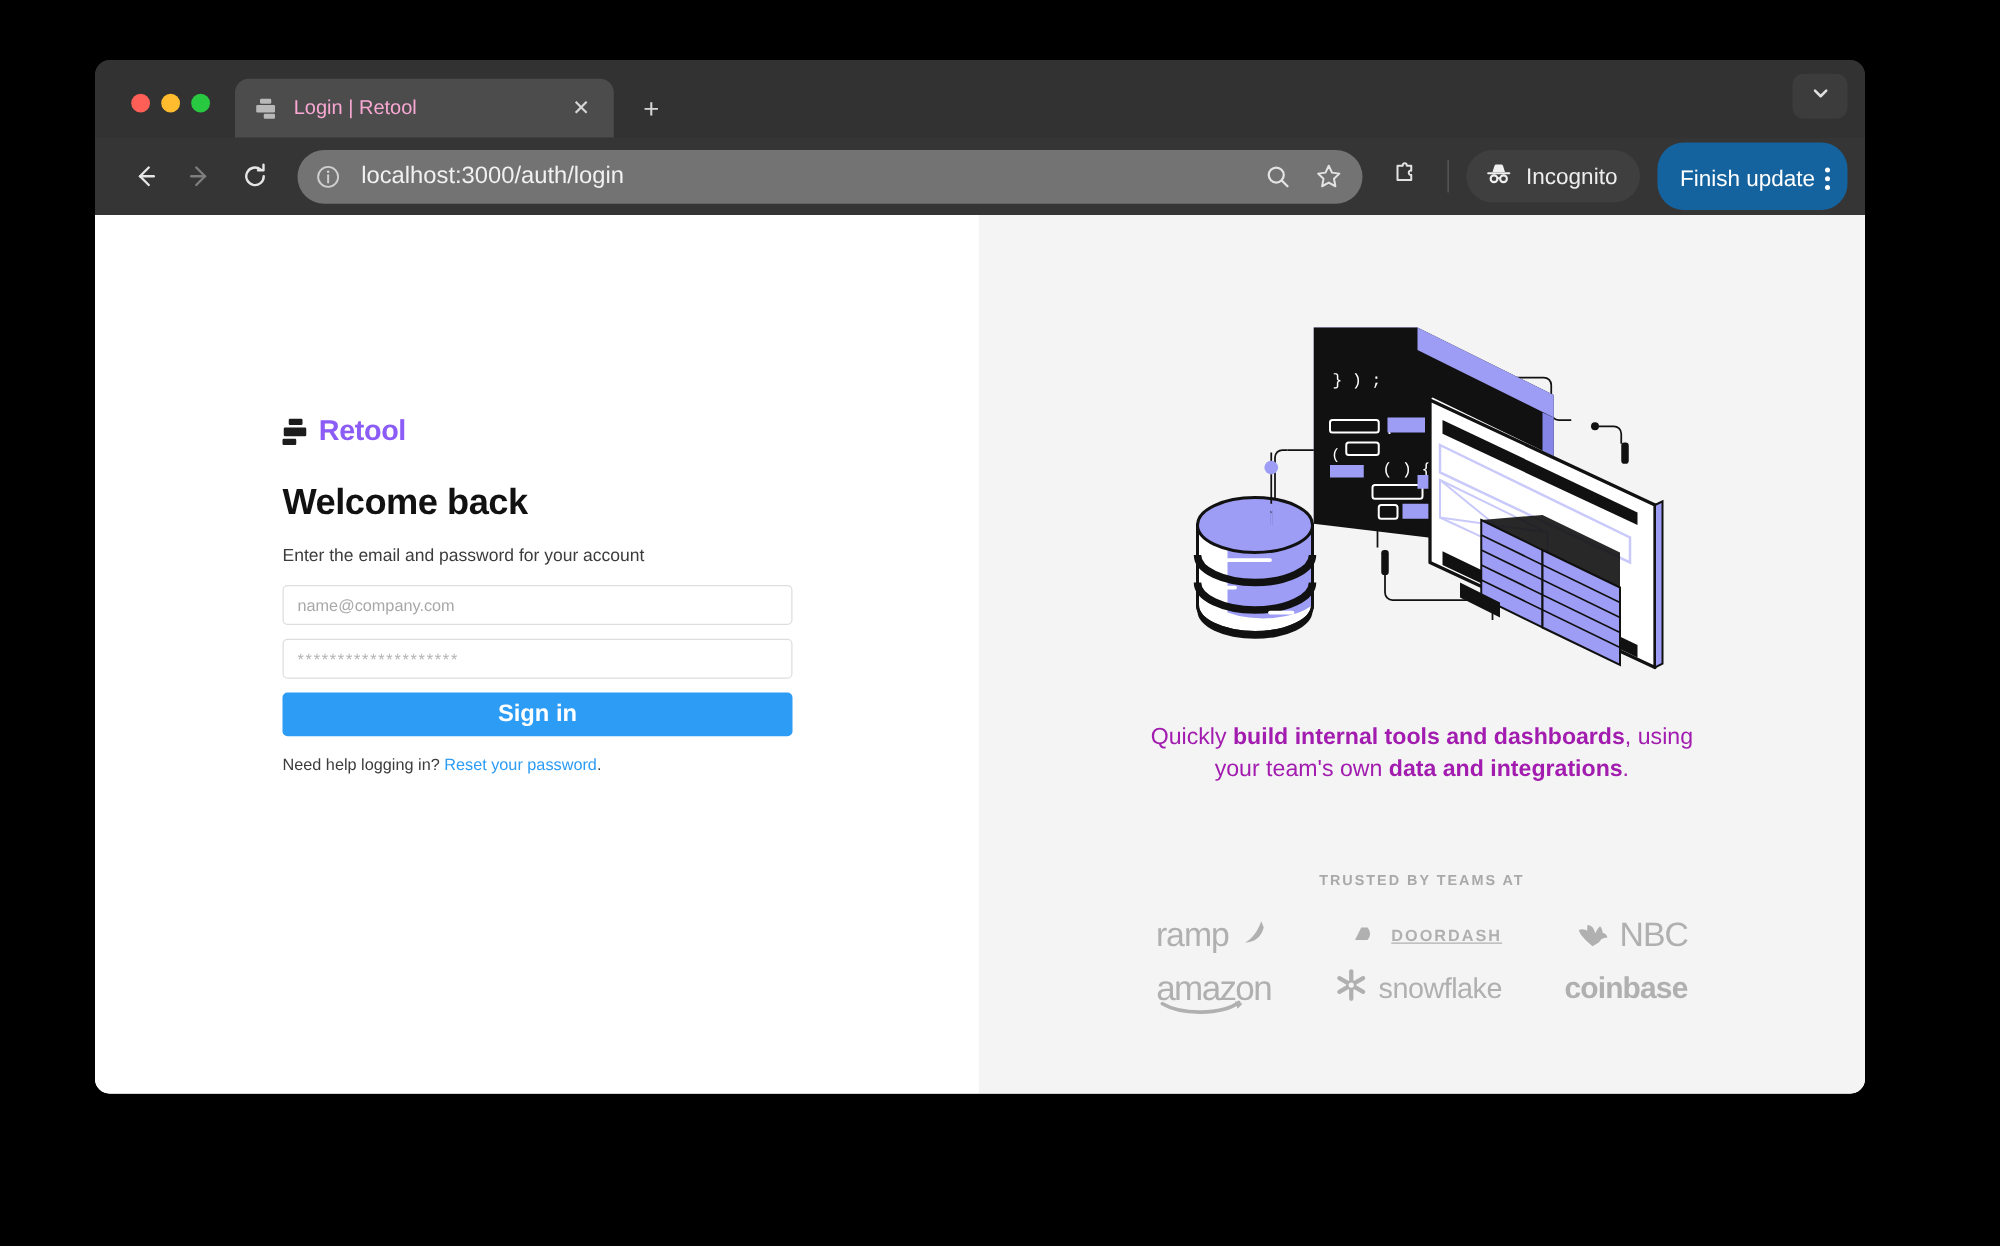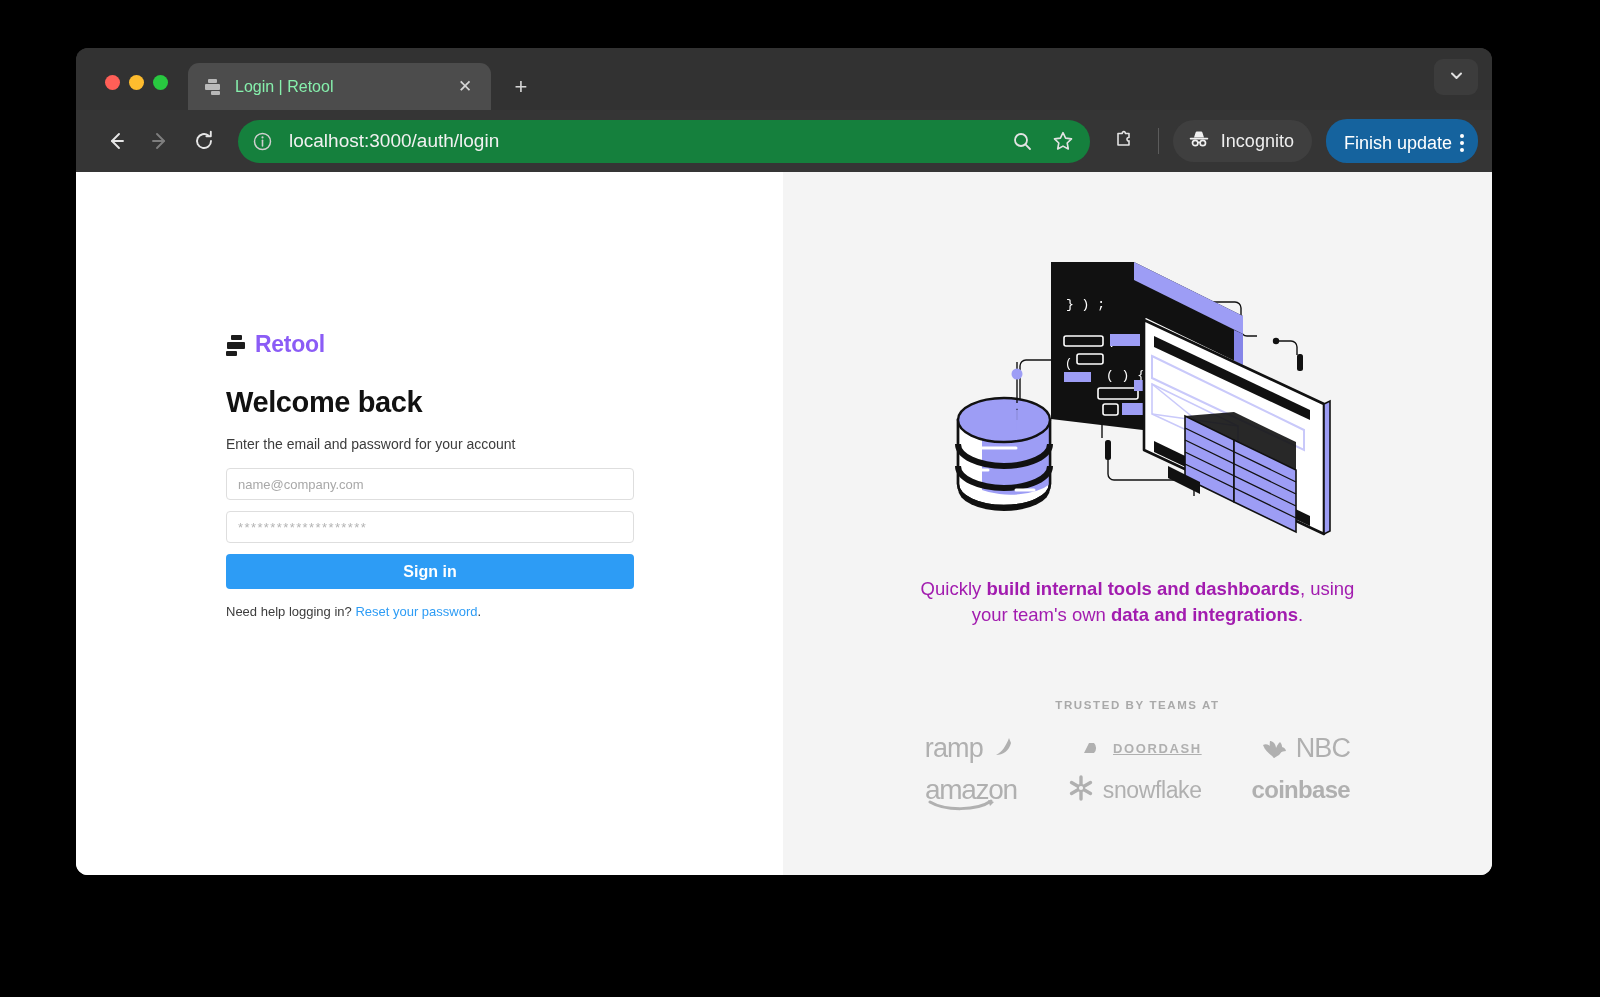--- a/index.html
+++ b/index.html
@@ -67,21 +67,21 @@
     background: #b9b9b9;
     border-radius: 1px;
     display: block;
   }
   .tab-favicon i.b1 { width: 9px;  height: 4px; left: 4px;  top: 2px; }
   .tab-favicon i.b2 { width: 15px; height: 6px; left: 1px;  top: 7px; }
   .tab-favicon i.b3 { width: 9px;  height: 4px; left: 7px;  top: 14px; }
 
   .tab-title {
     flex: 1;
-    color: #86efac;
+    color: #f9a8d4;
     font-size: 16px;
     white-space: nowrap;
     overflow: hidden;
     text-overflow: ellipsis;
   }
   .tab-close {
     width: 24px; height: 24px;
     display: flex; align-items: center; justify-content: center;
     color: #d6d6d6;
     font-size: 17px;
@@ -121,21 +121,21 @@
     width: 40px; height: 40px;
     display: flex; align-items: center; justify-content: center;
     border-radius: 50%;
     flex: 0 0 40px;
   }
   .nav-btn svg { display: block; }
 
   .omnibox {
     flex: 1;
     height: 43px;
-    background: #15803d;
+    background: #737373;
     border-radius: 22px;
     display: flex;
     align-items: center;
     padding: 0 8px 0 10px;
     margin-left: 10px;
     min-width: 0;
   }
   .omni-info {
     width: 29px; height: 29px;
     flex: 0 0 29px;
@@ -177,21 +177,21 @@
     border-radius: 21px;
     display: flex;
     align-items: center;
     gap: 10px;
     padding: 0 18px 0 14px;
     flex: 0 0 auto;
   }
   .incognito-label { color: #eeeeee; font-size: 18px; }
 
   .finish-update {
-    height: 44px;
+    height: 54px;
     background: #15639e;
     border-radius: 21px;
     display: flex;
     align-items: center;
     padding: 4px 14px 0 18px;
     margin-left: 10px;
     gap: 8px;
     flex: 0 0 auto;
   }
   .finish-update-label { color: #ffffff; font-size: 18px; }
@@ -262,21 +262,21 @@
   .field::placeholder { color: #a8a8a8; }
   .field.password::placeholder { color: #b4b4b4; letter-spacing: 1.4px; }
 
   .signin-btn {
     width: 408px;
     height: 35px;
     background: #2d9cf5;
     border: none;
     border-radius: 4px;
     color: #ffffff;
-    font-size: 16px;
+    font-size: 19px;
     font-weight: bold;
     font-family: "Liberation Sans", sans-serif;
     margin-top: 3px;
     margin-bottom: 15px;
     display: block;
   }
 
   .help-row { font-size: 13px; color: #3c3c3c; }
   .help-link { color: #2d9cf5; text-decoration: none; }
 

